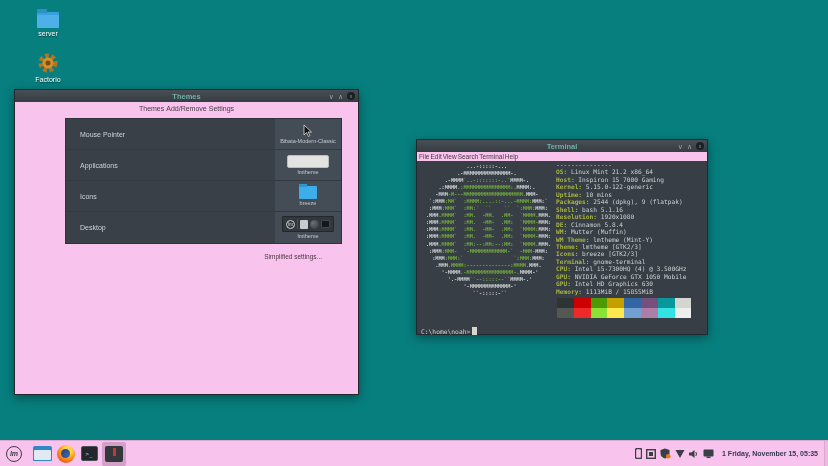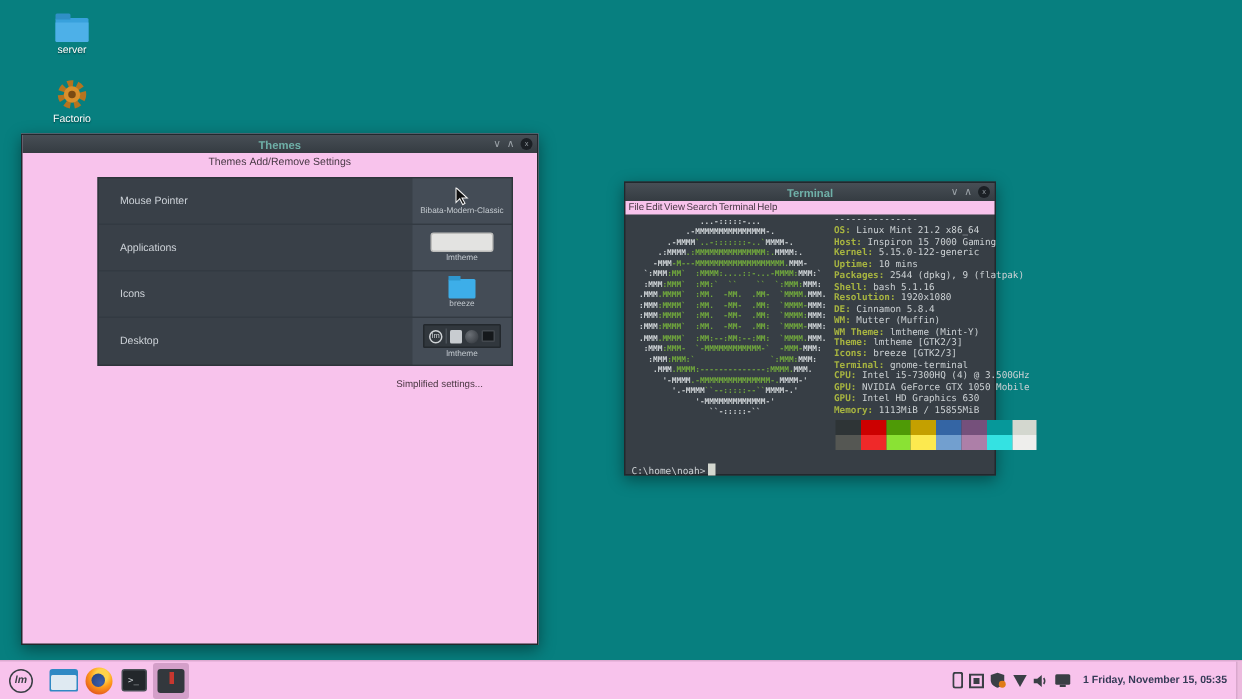--- a/index.html
+++ b/index.html
@@ -16,42 +16,42 @@
 
   
   .window { position:absolute; border:1px solid #22282d; box-shadow:0 3px 10px rgba(0,0,0,.4); }
   .titlebar { position:relative; height:12px; background:linear-gradient(#474e55,#353c42); display:flex; align-items:center; justify-content:center; }
   .titlebar .title { font-size:7.5px; font-weight:bold; color:#6fb0a8; }
   .win-controls { position:absolute; right:3px; top:0; height:12px; display:flex; align-items:center; gap:4px; }
   .wc { font-size:7px; line-height:7px; color:#9aa1a7; }
   .wc-close { width:8px; height:8px; border-radius:50%; background:#1b2025; color:#8d959b; font-size:5px; line-height:8px; text-align:center; }
 
   
-  #themes-win { left:14px; top:89px; width:345px; height:341px; background:#f8c3ec; }
+  #themes-win { left:14px; top:89px; width:345px; height:306px; background:#f8c3ec; }
   .tabs-row { height:13px; display:flex; align-items:center; justify-content:center; }
   .tab { font-size:7px; color:#473844; padding:0 1px; }
   #themes-panel { position:absolute; left:50px; top:28px; width:277px; height:126px; background:#394048; border:1px solid #2e343b; }
   .t-row { position:relative; height:31px; border-bottom:1px solid #333a42; display:flex; align-items:center; }
   .t-row:last-child { border-bottom:none; }
   .t-row .row-label { margin-left:14px; font-size:7px; color:#ced3d9; }
   .row-cell { position:absolute; right:0; top:0; width:66px; height:100%; background:#444c56; display:flex; flex-direction:column; align-items:center; justify-content:center; }
   .row-cell .val { font-size:5.5px; color:#c3c9cf; margin-top:1px; white-space:nowrap; }
   .prev-btn { width:42px; height:13px; background:#e3e3e1; border:1px solid #bdbdbb; border-radius:2px; }
   .prev-folder { width:18px; height:13px; position:relative; background:#3daee9; border-radius:1px; }
   .prev-folder:before { content:""; position:absolute; top:-2px; left:0; width:8px; height:3px; background:#2f97cf; }
   .mini-panel { display:flex; align-items:center; gap:2px; background:#31373d; border:1px solid #23282d; padding:2px 3px; border-radius:1px; }
   .mp-logo { width:9px; height:9px; border:1px solid #cfd3d6; border-radius:50%; color:#cfd3d6; font-size:5px; line-height:7px; text-align:center; }
   .mp-div { width:1px; height:10px; background:#4a5158; }
   .mp-file { width:8px; height:9px; background:#c8ccd0; border-radius:1px; }
   .mp-ff { width:9px; height:9px; border-radius:50%; background:radial-gradient(circle at 35% 35%, #6b7076, #2d3238); }
   .mp-term { width:9px; height:8px; background:#15181b; border:1px solid #43484e; border-radius:1px; }
   #simplified-link { position:absolute; right:36px; top:163px; font-size:6.5px; color:#4a3742; }
 
   
-  #term-win { left:416px; top:121px; width:248px; height:196px; background:#373e45; }
+  #term-win { left:416px; top:139px; width:292px; height:196px; background:#373e45; }
   #term-menubar { height:9px; background:#f8c3ec; display:flex; align-items:center; padding-left:2px; }
   .menu-item { font-size:6.5px; color:#473844; margin-right:1px; }
   #term-body { position:relative; width:100%; height:163px; font-family:"DejaVu Sans Mono", monospace; }
   #ascii-art { position:absolute; left:9px; top:2px; font-size:5.2px; line-height:7.05px; white-space:pre; letter-spacing:0; }
   #ascii-art .g { color:#71a83d; font-weight:bold; }
   #ascii-art .w { color:#cdd2d5; font-weight:bold; }
   #sys-info { position:absolute; left:139px; top:0px; font-size:6.2px; line-height:7.45px; color:#ccd1d4; white-space:pre; }
   #sys-info .key { color:#a7b440; font-weight:bold; }
   #sys-info .w { color:#cdd2d5; }
   .palette-row { position:absolute; left:140px; display:flex; }

